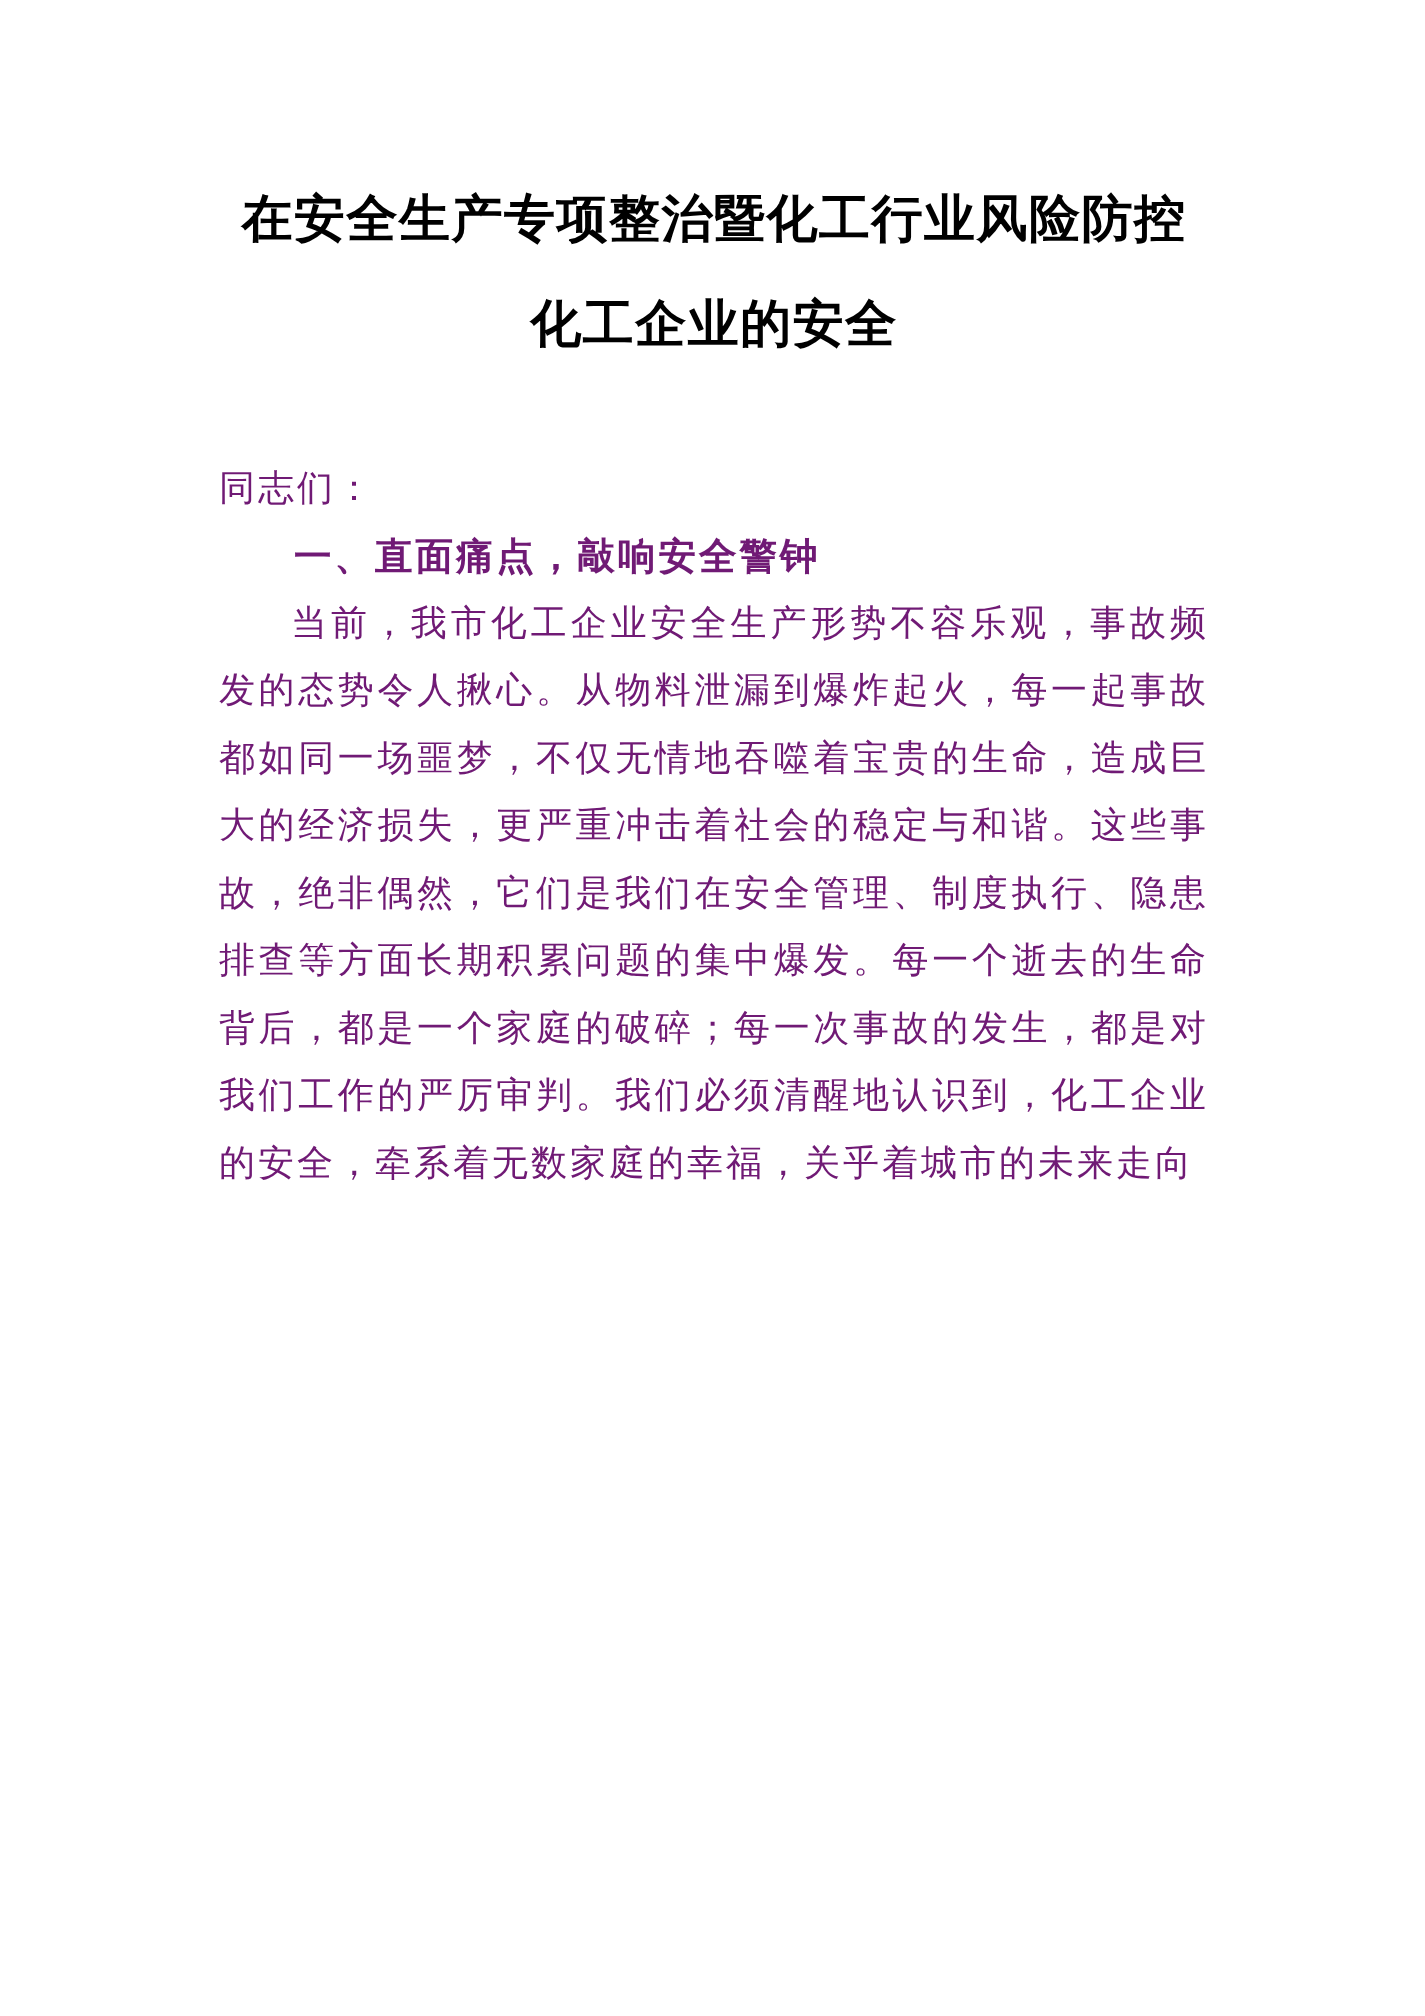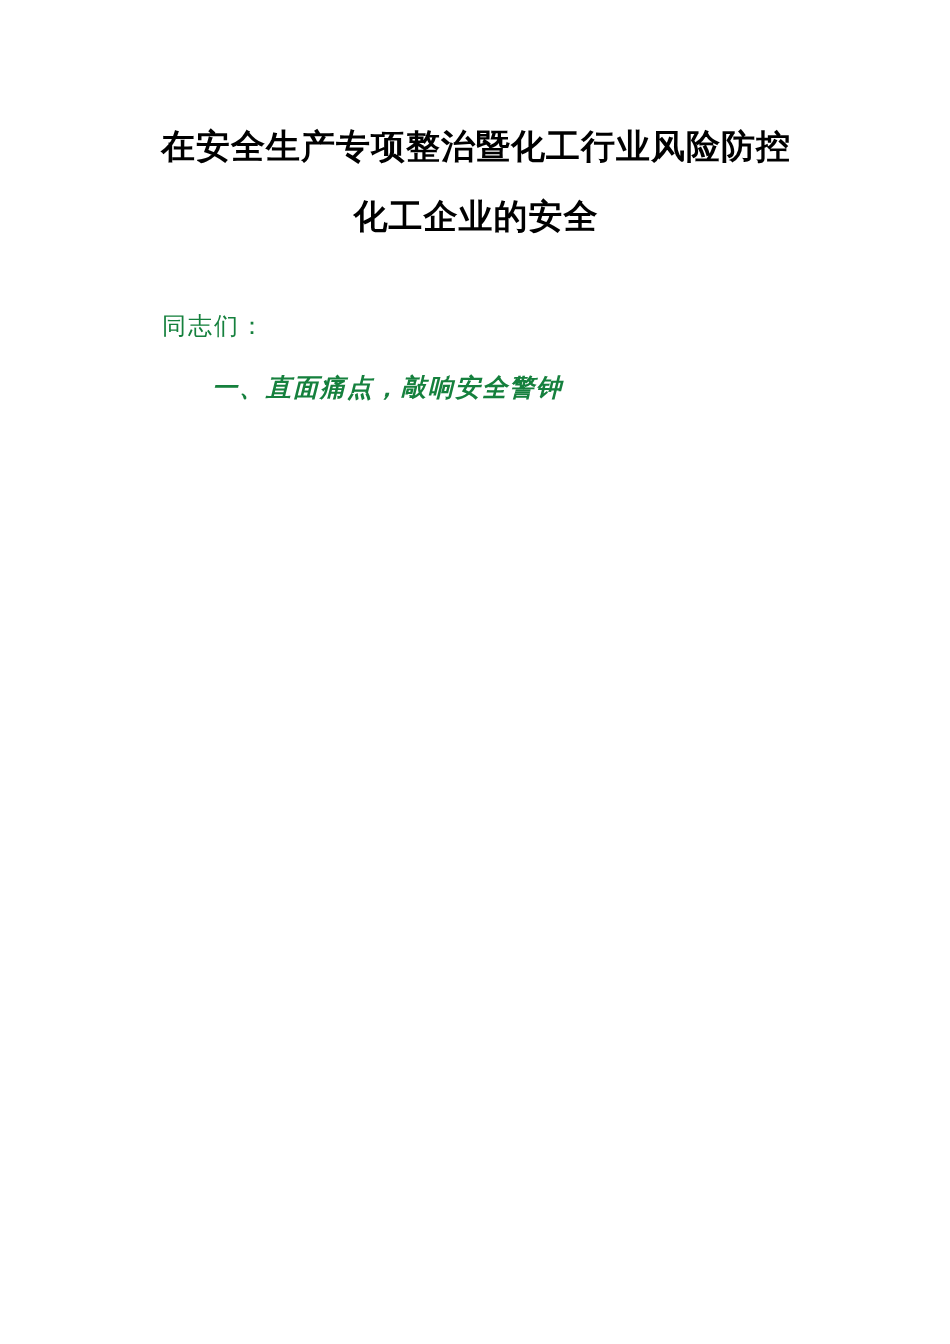--- a/index.html
+++ b/index.html
@@ -25,54 +25,54 @@
     font-size: 34px;
     line-height: 70px;
     letter-spacing: 1px;
     text-align: center;
     color: #000000;
   }
   .doc-title .title-line {
     display: block;
   }
   .doc-body p {
-    margin: 16px;
+    margin: 0;
     font-family: "Liberation Serif", "DejaVu Serif", serif;
     font-weight: 400;
     font-size: 24px;
     line-height: 45px;
     letter-spacing: 2px;
     text-align: justify;
-    color: #15803d;
+    color: #701a75;
   }
   .doc-body p.salutation {
     text-indent: 0;
     text-align: left;
   }
   .doc-body p.para {
     text-indent: 2em;
   }
   .doc-body p.section-heading {
     font-family: "Liberation Sans", "DejaVu Sans", sans-serif;
     font-weight: 700;
     font-size: 25px;
     text-indent: 2em;
     text-align: left;
-    font-style: italic;
   }
 </style>
 </head>
 <body>
 
 <div class="page">
   <h1 class="doc-title">
     <span class="title-line">在安全生产专项整治暨化工行业风险防控</span>
     <span class="title-line">化工企业的安全</span>
   </h1>
 
   <div class="doc-body">
     <p class="salutation">同志们：</p>
 
 
     <p class="section-heading">一、直面痛点，敲响安全警钟</p>
 
+    <p class="para">当前，我市化工企业安全生产形势不容乐观，事故频发的态势令人揪心。从物料泄漏到爆炸起火，每一起事故都如同一场噩梦，不仅无情地吞噬着宝贵的生命，造成巨大的经济损失，更严重冲击着社会的稳定与和谐。这些事故，绝非偶然，它们是我们在安全管理、制度执行、隐患排查等方面长期积累问题的集中爆发。每一个逝去的生命背后，都是一个家庭的破碎；每一次事故的发生，都是对我们工作的严厉审判。我们必须清醒地认识到，化工企业的安全，牵系着无数家庭的幸福，关乎着城市的未来走向</p>
   </div>
 </div>
 
 </body></html>

